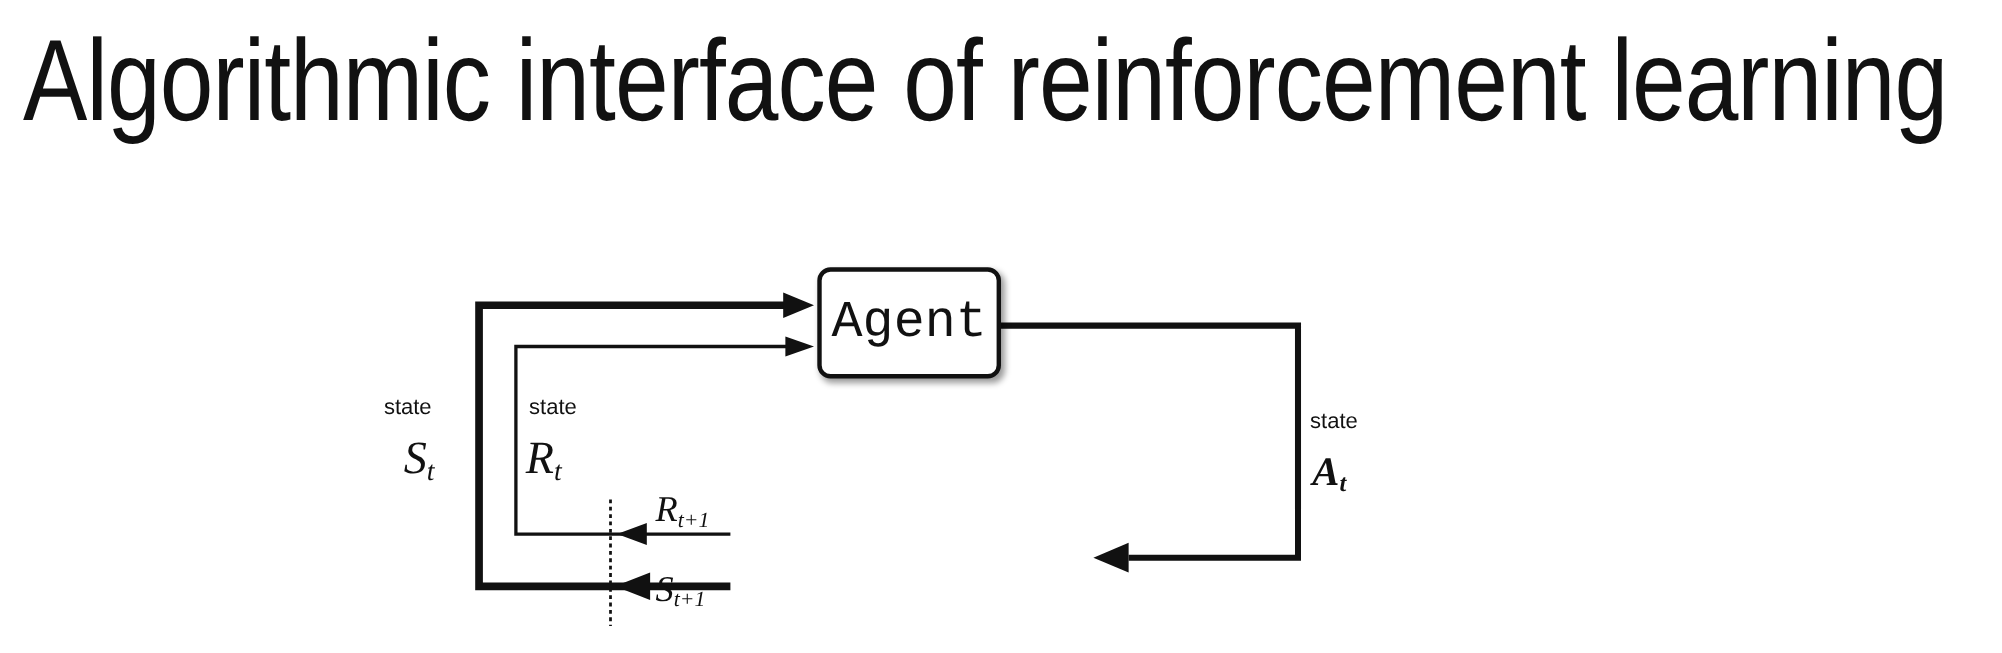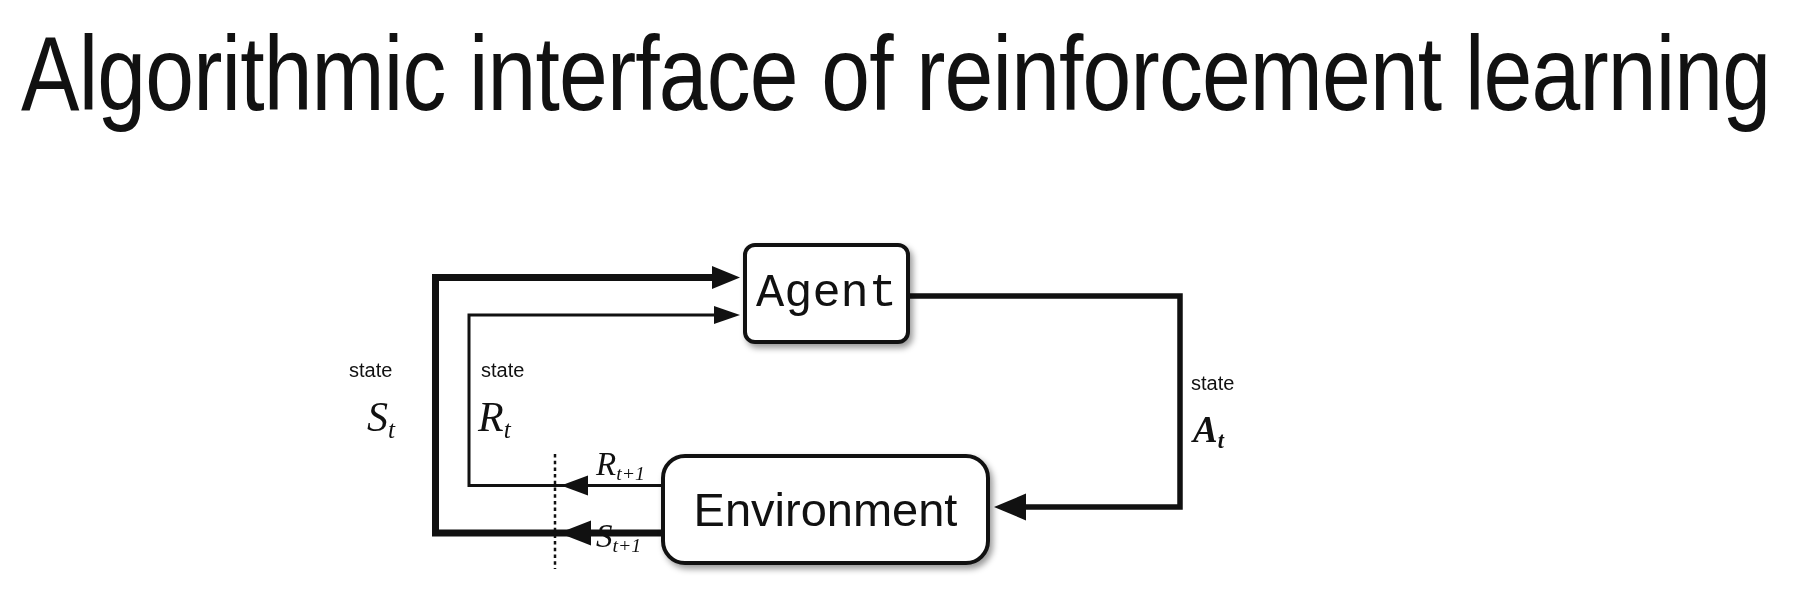--- a/index.html
+++ b/index.html
@@ -65,23 +65,20 @@
     <polyline points="908,296 1180,296 1180,507 1026,507" stroke="currentColor" stroke-width="5.5"></polyline>
     <polygon points="994,507 1026,493.5 1026,520.5" fill="currentColor"></polygon>
 
     <line x1="555" y1="454" x2="555" y2="569" stroke="currentColor" stroke-width="2.5" stroke-dasharray="3.5 3.2"></line>
   </svg>
 
   <div class="node agent">
     <span>Agent</span>
   </div>
 
-  <div class="node environment">
-    <span>Environment</span>
-  </div>
 
   <div class="word-label" style="left:349px; top:360px;">state</div>
 
   <div class="word-label" style="left:481px; top:360px;">state</div>
 
   <div class="word-label" style="left:1191px; top:373px;">state</div>
 
   <div class="sym big" style="left:367px; top:396px;">
     <span>S</span><sub>t</sub>
   </div>

